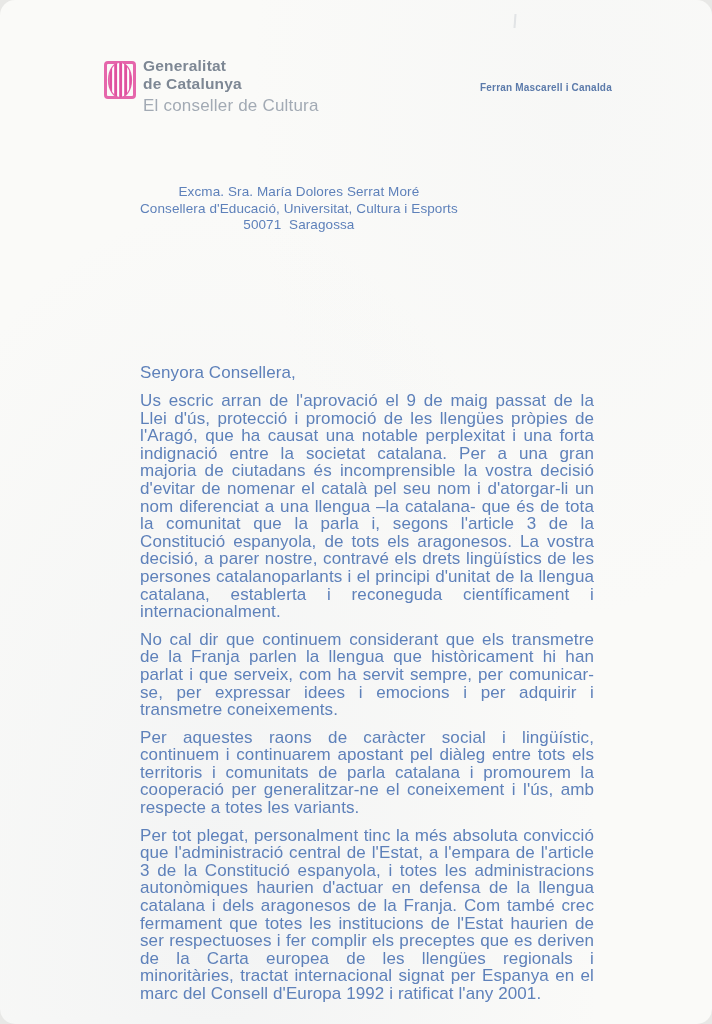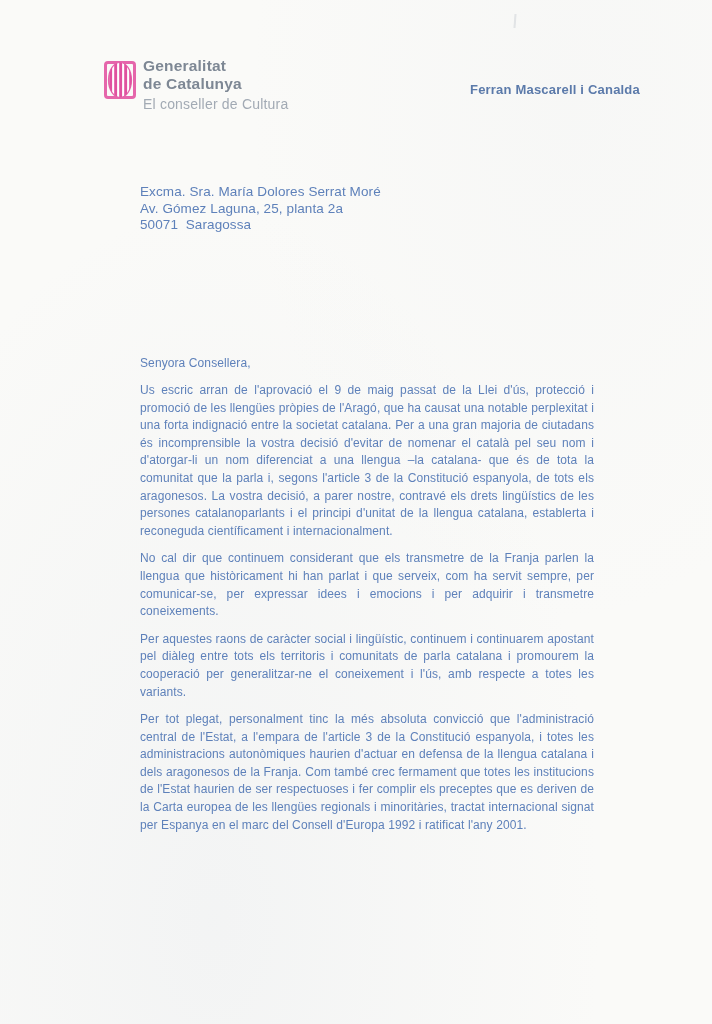--- a/index.html
+++ b/index.html
@@ -13,20 +13,21 @@
     position: relative;
     width: 712px;
     height: 1024px;
     margin: 0 auto;
     background:
       radial-gradient(ellipse at 30% 90%, rgba(210,216,226,0.18), rgba(0,0,0,0) 55%),
       radial-gradient(ellipse at 80% 10%, rgba(220,224,230,0.10), rgba(0,0,0,0) 40%),
       #fafaf8;
     overflow: hidden;
     color: #5e81ba;
+    border-radius: 15px;
   }
 
   
   .header { position: absolute; top: 0; left: 0; right: 0; height: 130px; }
   .logo {
     position: absolute;
     left: 104px;
     top: 59px;
     width: 32px;
     height: 42px;
@@ -38,29 +39,29 @@
   }
   .org-name {
     font-size: 15.5px;
     font-weight: bold;
     line-height: 18px;
     color: #7d8794;
     letter-spacing: 0.2px;
   }
   .org-role {
     margin-top: 3px;
-    font-size: 14px;
+    font-size: 17px;
     color: #a2aab4;
     letter-spacing: 0.2px;
   }
   .sender-name {
     position: absolute;
-    left: 470px;
+    left: 480px;
     top: 82px;
-    font-size: 13px;
+    font-size: 10px;
     font-weight: bold;
     color: #5b7aaa;
     letter-spacing: 0.2px;
   }
   
   .scan-mark {
     position: absolute;
     left: 514px;
     top: 14px;
     width: 2px;
@@ -70,30 +71,31 @@
   }
 
   
   .recipient {
     position: absolute;
     left: 140px;
     top: 184px;
     font-size: 13.5px;
     line-height: 16.6px;
     letter-spacing: 0.1px;
+    text-align: center;
   }
   .recipient div { white-space: pre-wrap; }
 
   
   .letter-body {
     position: absolute;
     left: 140px;
-    top: 354px;
+    top: 364px;
     width: 470px;
-    font-size: 12px;
+    font-size: 17px;
     letter-spacing: 0.1px;
   }
   .salutation {
     line-height: 18px;
     margin: 0 0 10px 0;
   }
   .letter-body p.para {
     margin: 0 16px 10px 0;
     line-height: 17.6px;
     text-align: justify;
@@ -133,21 +135,21 @@
       <div class="org-role">El conseller de Cultura</div>
     </div>
 
     <div class="sender-name">Ferran Mascarell i Canalda</div>
 
     <div class="scan-mark"></div>
   </div>
 
   <div class="recipient">
     <div>Excma. Sra. María Dolores Serrat Moré</div>
-    <div>Av. Gómez Laguna, 25, planta 2a</div>
+    <div>Consellera d'Educació, Universitat, Cultura i Esports</div>
     <div>50071  Saragossa</div>
   </div>
 
   <div class="letter-body">
     <div class="salutation">Senyora Consellera,</div>
     <p class="para">Us escric arran de l'aprovació el 9 de maig passat de la Llei d'ús, protecció i promoció de les llengües pròpies de l'Aragó, que ha causat una notable perplexitat i una forta indignació entre la societat catalana. Per a una gran majoria de ciutadans és incomprensible la vostra decisió d'evitar de nomenar el català pel seu nom i d'atorgar-li un nom diferenciat a una llengua –la catalana- que és de tota la comunitat que la parla i, segons l'article 3 de la Constitució espanyola, de tots els aragonesos. La vostra decisió, a parer nostre, contravé els drets lingüístics de les persones catalanoparlants i el principi d'unitat de la llengua catalana, establerta i reconeguda científicament i internacionalment.</p>
     <p class="para">No cal dir que continuem considerant que els transmetre de la Franja parlen la llengua que històricament hi han parlat i que serveix, com ha servit sempre, per comunicar-se, per expressar idees i emocions i per adquirir i transmetre coneixements.</p>
     <p class="para">Per aquestes raons de caràcter social i lingüístic, continuem i continuarem apostant pel diàleg entre tots els territoris i comunitats de parla catalana i promourem la cooperació per generalitzar-ne el coneixement i l'ús, amb respecte a totes les variants.</p>
     <p class="para">Per tot plegat, personalment tinc la més absoluta convicció que l'administració central de l'Estat, a l'empara de l'article 3 de la Constitució espanyola, i totes les administracions autonòmiques haurien d'actuar en defensa de la llengua catalana i dels aragonesos de la Franja. Com també crec fermament que totes les institucions de l'Estat haurien de ser respectuoses i fer complir els preceptes que es deriven de la Carta europea de les llengües regionals i minoritàries, tractat internacional signat per Espanya en el marc del Consell d'Europa 1992 i ratificat l'any 2001.</p>
   </div>

